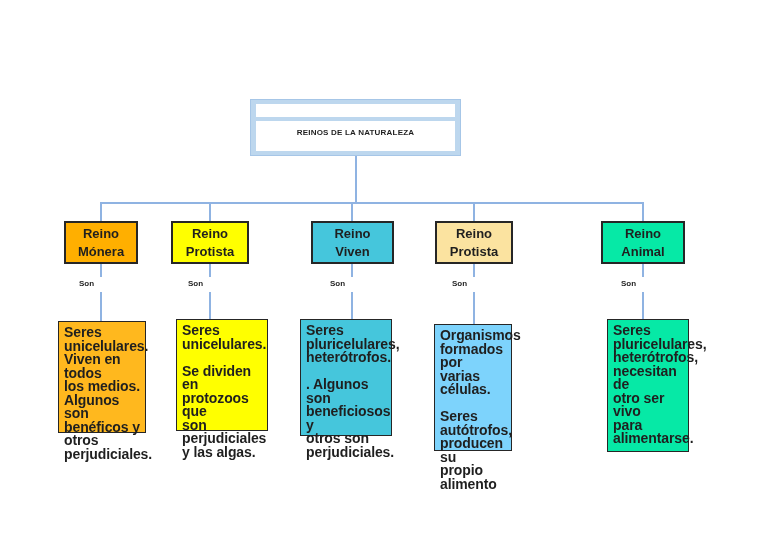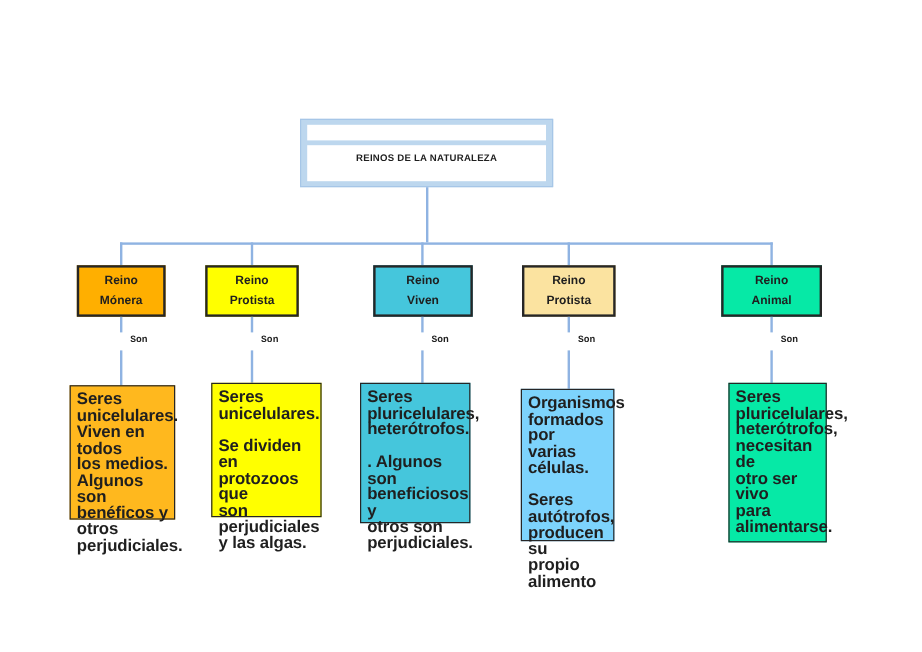--- a/index.html
+++ b/index.html
@@ -77,41 +77,40 @@
   .kingdom-box {
     position: absolute;
     top: 221px;
     height: 43px;
     border: 2px solid #262626;
     box-sizing: border-box;
     display: flex;
     flex-direction: column;
     justify-content: space-evenly;
     align-items: center;
-    font-size: 10px;
+    font-size: 13px;
     font-weight: bold;
     color: #1F1F1F;
   }
   .kb1 { left: 64px;  width: 74px; }
   .kb2 { left: 171px; width: 78px; }
   .kb3 { left: 311px; width: 83px; }
   .kb4 { left: 435px; width: 78px; }
   .kb5 { left: 601px; width: 84px; }
   
   .son-label {
     position: absolute;
     top: 277px;
     width: 44px;
     height: 14px;
     line-height: 14px;
-    text-align: right;
+    text-align: left;
     font-size: 8px;
     font-weight: bold;
     color: #1F1F1F;
-    font-family: Liberation Mono, monospace;
   }
   .son1 { left: 79px;  }
   .son2 { left: 188px; }
   .son3 { left: 330px; }
   .son4 { left: 452px; }
   .son5 { left: 621px; }
   
   .desc-box {
     position: absolute;
     border: 1.5px solid #262626;

